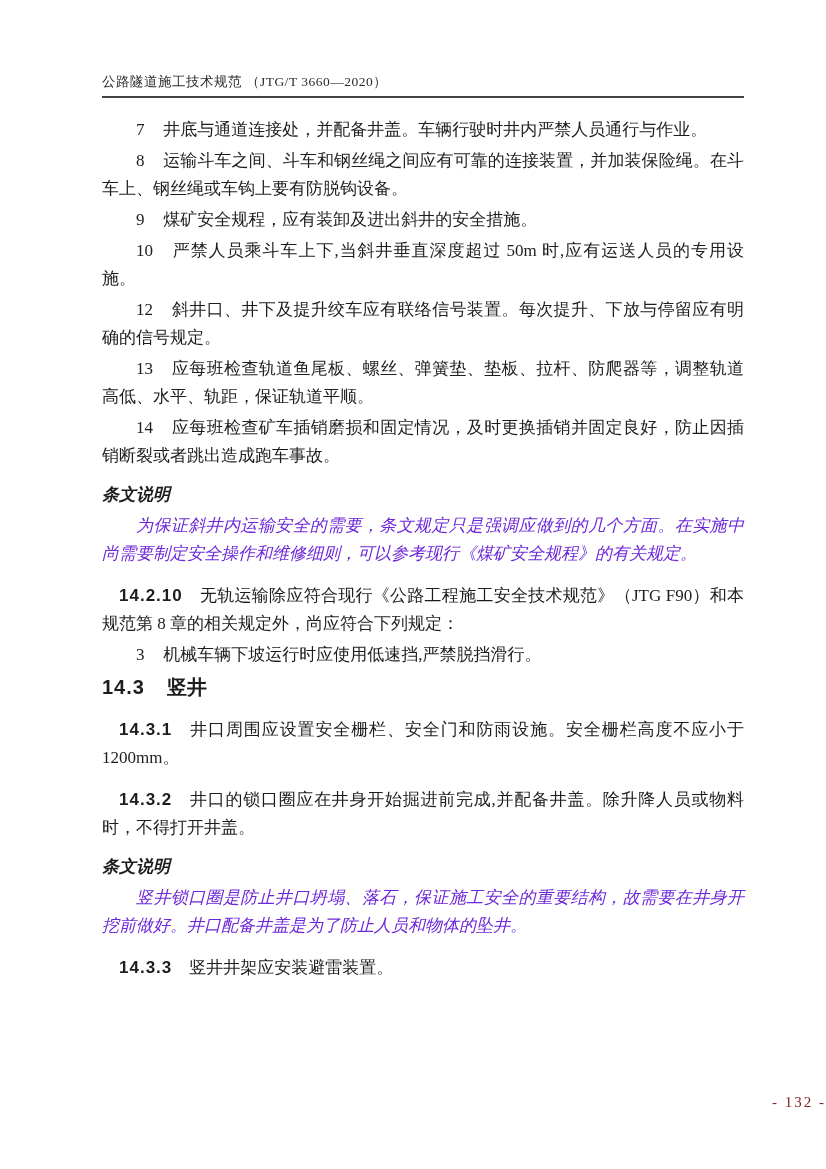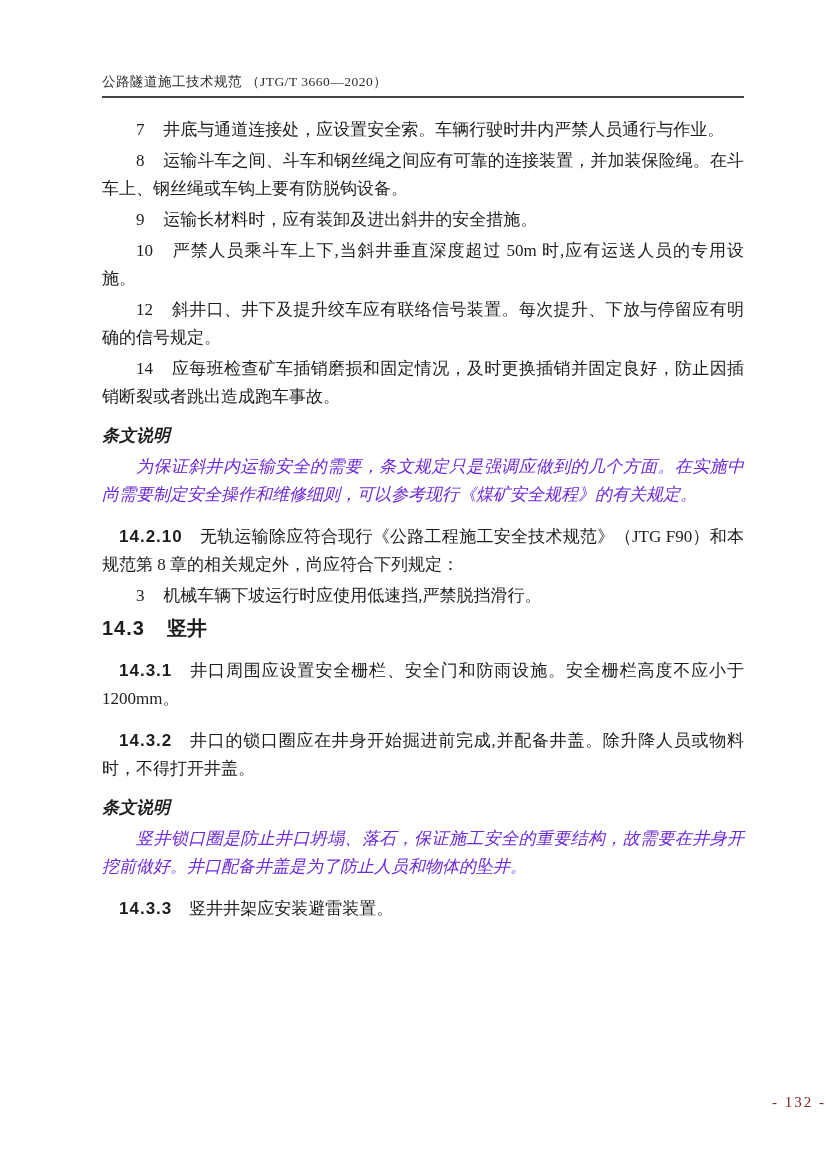--- a/index.html
+++ b/index.html
@@ -93,25 +93,26 @@
 
 <div class="page">
 
   <div class="running-head">
     <span>公路隧道施工技术规范 （JTG/T 3660—2020）</span>
   </div>
   <div class="head-rule"></div>
 
   <div class="content">
 
-    <p class="item"><span class="inum">7</span><span>井底与通道连接处，应设置安全索。车辆行驶时井内严禁人员通行与作业。</span></p>
+    <p class="item"><span class="inum">7</span><span>井底与通道连接处，并配备井盖。车辆行驶时井内严禁人员通行与作业。</span></p>
     <p class="item"><span class="inum">8</span><span>运输斗车之间、斗车和钢丝绳之间应有可靠的连接装置，并加装保险绳。在斗车上、钢丝绳或车钩上要有防脱钩设备。</span></p>
-    <p class="item"><span class="inum">9</span><span>运输长材料时，应有装卸及进出斜井的安全措施。</span></p>
+    <p class="item"><span class="inum">9</span><span>煤矿安全规程，应有装卸及进出斜井的安全措施。</span></p>
     <p class="item"><span class="inum">10</span><span>严禁人员乘斗车上下,当斜井垂直深度超过 50m 时,应有运送人员的专用设施。</span></p>
     <p class="item"><span class="inum">12</span><span>斜井口、井下及提升绞车应有联络信号装置。每次提升、下放与停留应有明确的信号规定。</span></p>
+    <p class="item"><span class="inum">13</span><span>应每班检查轨道鱼尾板、螺丝、弹簧垫、垫板、拉杆、防爬器等，调整轨道高低、水平、轨距，保证轨道平顺。</span></p>
     <p class="item"><span class="inum">14</span><span>应每班检查矿车插销磨损和固定情况，及时更换插销并固定良好，防止因插销断裂或者跳出造成跑车事故。</span></p>
 
     <p class="note-heading">条文说明</p>
     <p class="note-par">为保证斜井内运输安全的需要，条文规定只是强调应做到的几个方面。在实施中尚需要制定安全操作和维修细则，可以参考现行《煤矿安全规程》的有关规定。</p>
 
     <p class="clause"><span class="cnum">14.2.10</span><span>无轨运输除应符合现行《公路工程施工安全技术规范》（JTG F90）和本规范第 8 章的相关规定外，尚应符合下列规定：</span></p>
 
     <p class="item"><span class="inum">3</span><span>机械车辆下坡运行时应使用低速挡,严禁脱挡滑行。</span></p>
 
     <p class="section-heading"><span class="snum">14.3</span><span>竖井</span></p>

